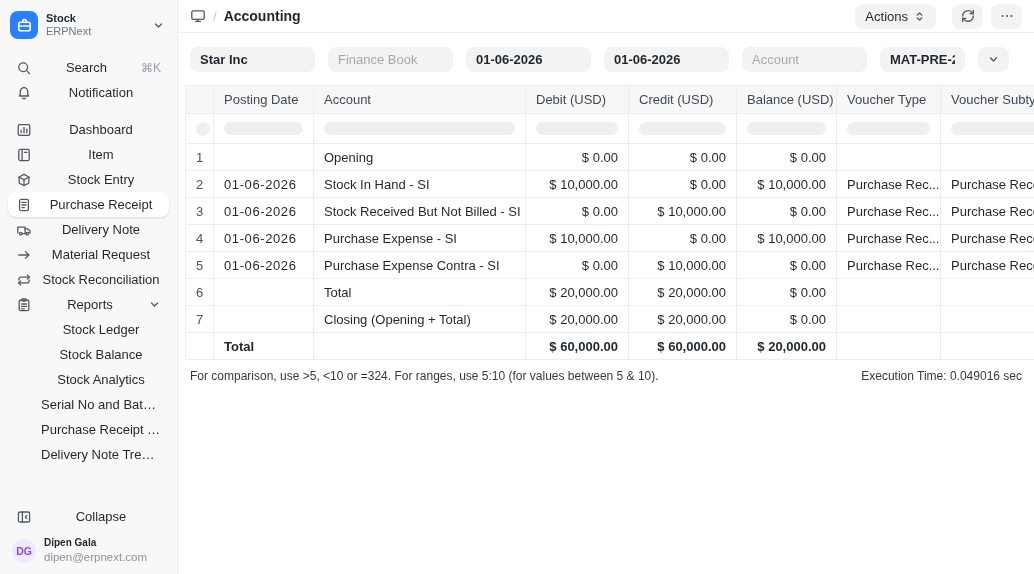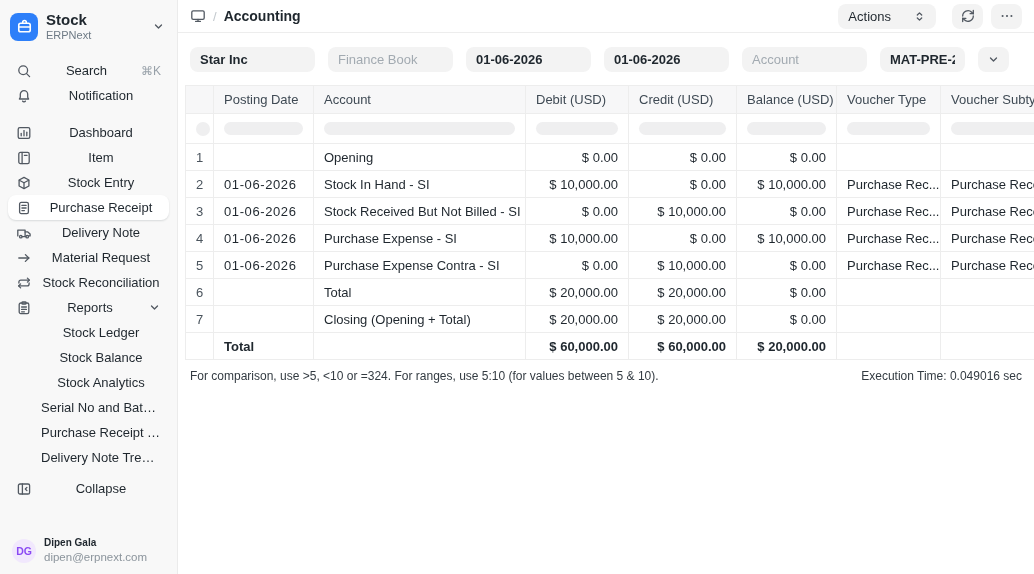--- a/index.html
+++ b/index.html
@@ -5,47 +5,47 @@
   * { margin:0; padding:0; box-sizing:border-box; }
   html,body { width:1034px; height:574px; }
   body { font-family:"Liberation Sans", sans-serif; background:#fff; color:#1F272E; overflow:hidden; font-size:13px; }
   .app { display:flex; width:1034px; height:574px; background:#fff; }
 
   
   .sidebar { width:178px; min-width:178px; background:#F8F8F8; border-right:1px solid #EBEBEB; display:flex; flex-direction:column; padding:8px; }
   .ws { display:flex; align-items:center; gap:8px; padding:3px 4px 3px 2px; border-radius:8px; cursor:pointer; }
   .ws-logo { width:28px; height:28px; border-radius:8px; display:flex; align-items:center; justify-content:center; color:#fff; flex:0 0 28px; }
   .ws-logo svg { width:17px; height:17px; stroke-width:1.5; }
-  .ws-title { font-size:15px; font-weight:700; line-height:1.2; }
+  .ws-title { font-size:11px; font-weight:700; line-height:1.2; }
   .ws-sub { font-size:11px; color:#6E7A85; line-height:1.2; }
   .ws-caret { margin-left:auto; color:#525962; display:flex; }
   .nav { display:flex; flex-direction:column; margin-top:13px; }
   .s-item { display:flex; align-items:center; gap:9px; height:25px; padding:0 8px; border-radius:8px; font-size:13px; color:#1F272E; cursor:pointer; white-space:nowrap;text-align:center; }
   .s-item.sel { background:#fff; box-shadow:0 1px 2px rgba(25,39,52,.14); }
   .s-item.sec { margin-top:12px; }
   .s-item.indent { padding-left:33px; }
   .s-item .lbl { flex:1; overflow:hidden; text-overflow:ellipsis; }
   .s-item .right { color:#98A1A9; font-size:12px; }
   .ic { display:inline-flex; color:#525962; }
   .ic svg { width:16px; height:16px; }
   .ic.sm svg { width:13px; height:13px; }
   .bottom { margin-top:auto; }
-  .user { display:flex; gap:8px; align-items:center; padding:8px 4px 2px 4px; cursor:pointer;margin-top:28px; }
+  .user { display:flex; gap:8px; align-items:center; padding:8px 4px 2px 4px; cursor:pointer; }
   .avatar { width:24px; height:24px; border-radius:50%; display:flex; align-items:center; justify-content:center; font-size:10.5px; font-weight:700; flex:0 0 24px; }
   .u-name { font-size:10px; font-weight:700; line-height:1.25; }
   .u-mail { font-size:11.5px; color:#8B949C; line-height:1.25; }
 
   
   .main { flex:1; display:flex; flex-direction:column; min-width:0; }
   .topbar { height:33px; min-height:33px; border-bottom:1px solid #EDEDED; display:flex; align-items:center; padding:0 12px; }
   .crumb { display:flex; align-items:center; gap:7px; }
   .sep { color:#C2C8CD; }
   .title { font-size:14px; font-weight:700; }
   .tb-actions { margin-left:auto; display:flex; gap:8px; align-items:center; }
-  .btn { background:#F3F3F3; border:none; border-radius:8px; height:25px; font-family:inherit; font-size:13px; color:#1F272E; display:inline-flex; align-items:center; gap:22px; padding:0 10px; cursor:pointer; }
+  .btn { background:#F3F3F3; border:none; border-radius:8px; height:25px; font-family:inherit; font-size:13px; color:#1F272E; display:inline-flex; align-items:center; gap:5px; padding:0 10px; cursor:pointer; }
   .btn.iconbtn { width:31px; padding:0; justify-content:center; }
   .btn.actions { margin-right:8px; }
 
   .filters { display:flex; align-items:center; gap:13px; padding:14px 12px 13px 12px; }
   .ff { display:contents; }
   .f-input { height:25px; width:125px; border:none; background:#F3F3F3; border-radius:8px; padding:0 10px; font-family:inherit; font-size:13px; color:#1F272E; outline:none; }
   .f-input.has-val { font-weight:600; }
   .f-input.narrow { width:85px; }
   .f-input::placeholder { color:#A2AAB1; font-weight:400; }
   .f-expand { width:30px; }

